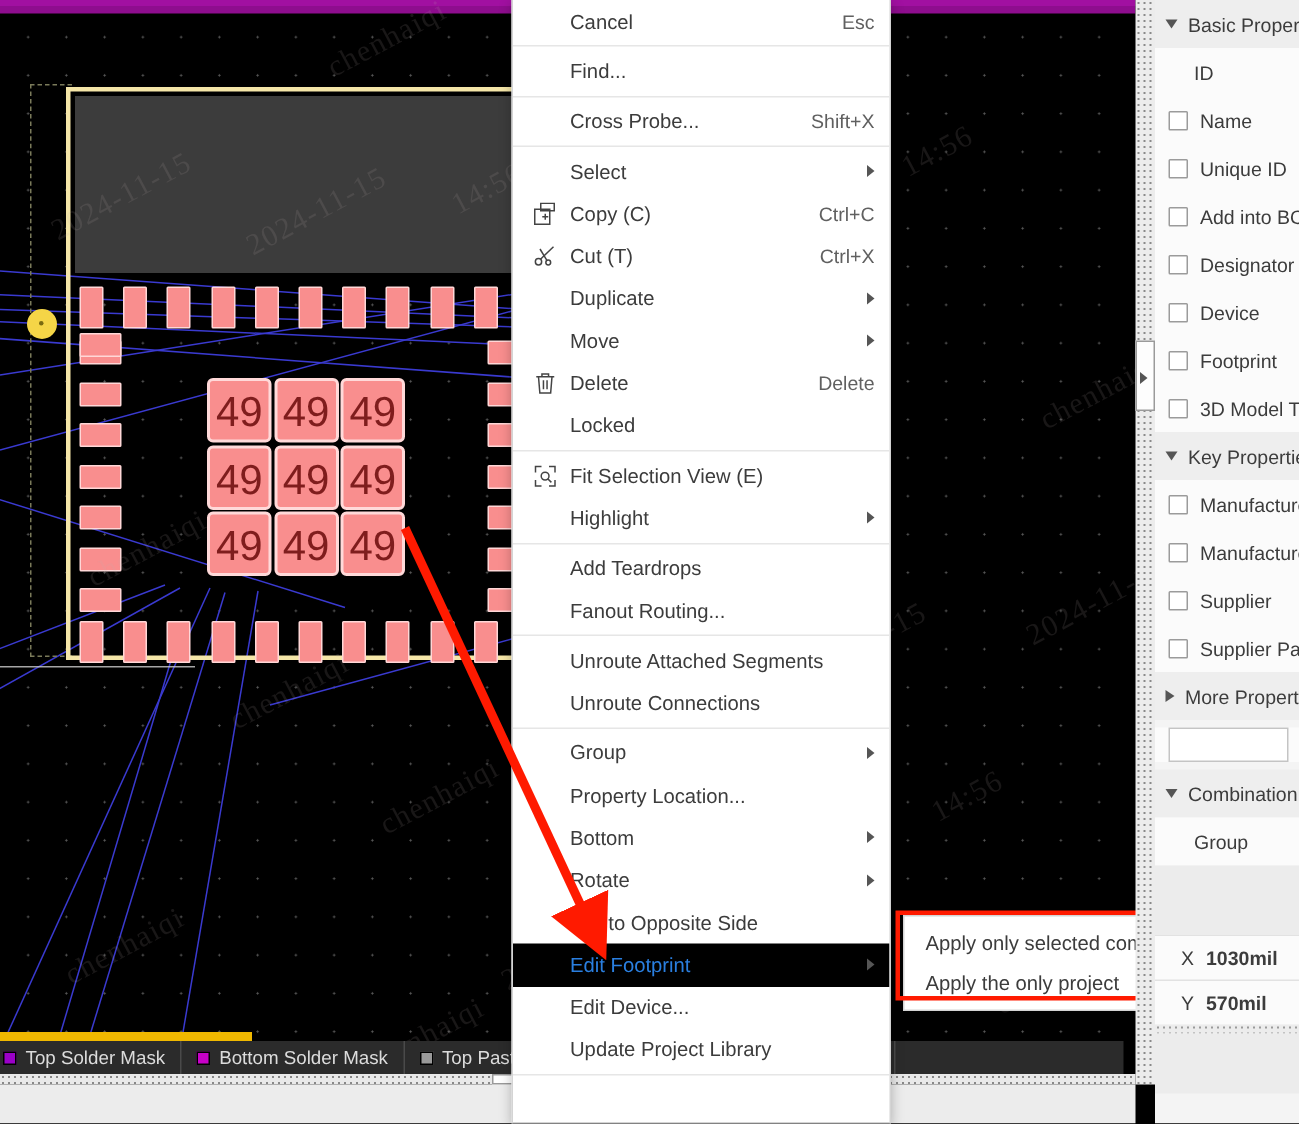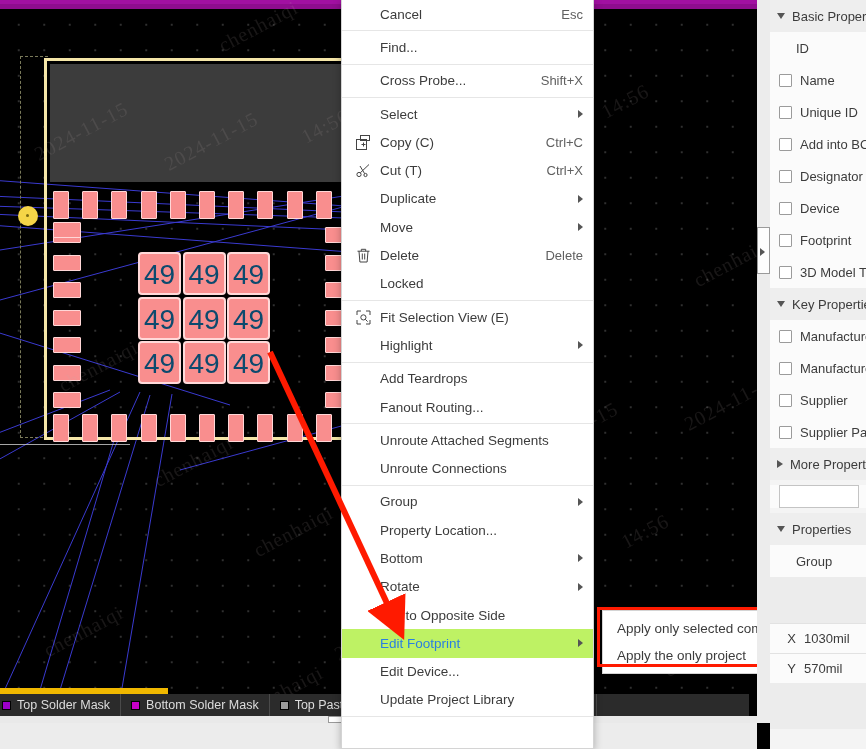--- a/index.html
+++ b/index.html
@@ -79,21 +79,21 @@
     background: #f98e8e;
     border: 1px solid #ffd7d7;
     border-radius: 1px;
   }
   .pad-49 {
     position: absolute;
     width: 43px; height: 43px;
     background: #f98e8e;
     border: 2px solid #ffd9d9;
     border-radius: 4px;
-    color: #0c4a6e;
+    color: #7f1d1d;
     font-size: 28px;
     line-height: 41px;
     text-align: center;
     font-family: "Liberation Sans", sans-serif;
   }
   .yellowdot {
     position: absolute;
     left: 18px; top: 206px;
     width: 20px; height: 20px;
     border-radius: 50%;
@@ -194,21 +194,21 @@
   }
   .mi .lbl { flex: 1 1 auto; padding-left: 4px; }
   .mi .acc { color: #606060; font-size: 13px; padding-left: 10px; }
   .mi .arrow {
     width: 0; height: 0;
     border-top: 4px solid transparent;
     border-bottom: 4px solid transparent;
     border-left: 5px solid #555;
     margin-left: 8px;
   }
-  .mi.sel { background: #bef264; }
+  .mi.sel { background: #000000; }
   .mi.sel .lbl { color: #2a7fe0; }
   .sep {
     height: 1px; background: #e6e6e6; margin: 2px 0 2px 0;
   }
 
   
   #submenu {
     position: absolute;
     left: 602px; top: 610px;
     width: 216px;
@@ -300,21 +300,21 @@
     margin-right: 8px;
     flex: 0 0 13px;
     border-radius: 1px;
   }
   .xy-row {
     display:flex; align-items:center; height: 30px;
     background:#fbfbfb; white-space:nowrap;
     border-top:1px solid #e2e2e2;
   }
   .xy-row .k { width: 26px; text-align: right; color:#3c3c3c; }
-  .xy-row .v { padding-left: 8px; }
+  .xy-row .v { padding-left: 8px; font-weight: bold; }
   .sb-input {
     margin: 5px 7px 5px 9px;
     height: 23px;
     background: #fff;
     border: 1px solid #c4c4c4;
   }
   .sb-dotted {
     height: 6px;
     background-image: radial-gradient(circle, #9a9a9a 0.5px, transparent 0.7px);
     background-size: 4px 4px;
@@ -697,21 +697,21 @@
       </div>
       <div class="sec-head">
         <span class="tri-right"></span>
         <span>More Properties</span>
       </div>
       <div style="background: rgb(251, 251, 251);">
         <input class="sb-input" value="" style="width: calc(100% - 16px); display: block;">
       </div>
       <div class="sec-head">
         <span class="tri-down"></span>
-        <span>Properties</span>
+        <span>Combination</span>
       </div>
       <div class="prop-row plain">
         <span>Group</span>
       </div>
       <div class="sb-blank" style="height: 46px;"></div>
       <div class="xy-row">
         <span class="k">X</span>
         <span class="v">1030mil</span>
       </div>
       <div class="xy-row">

